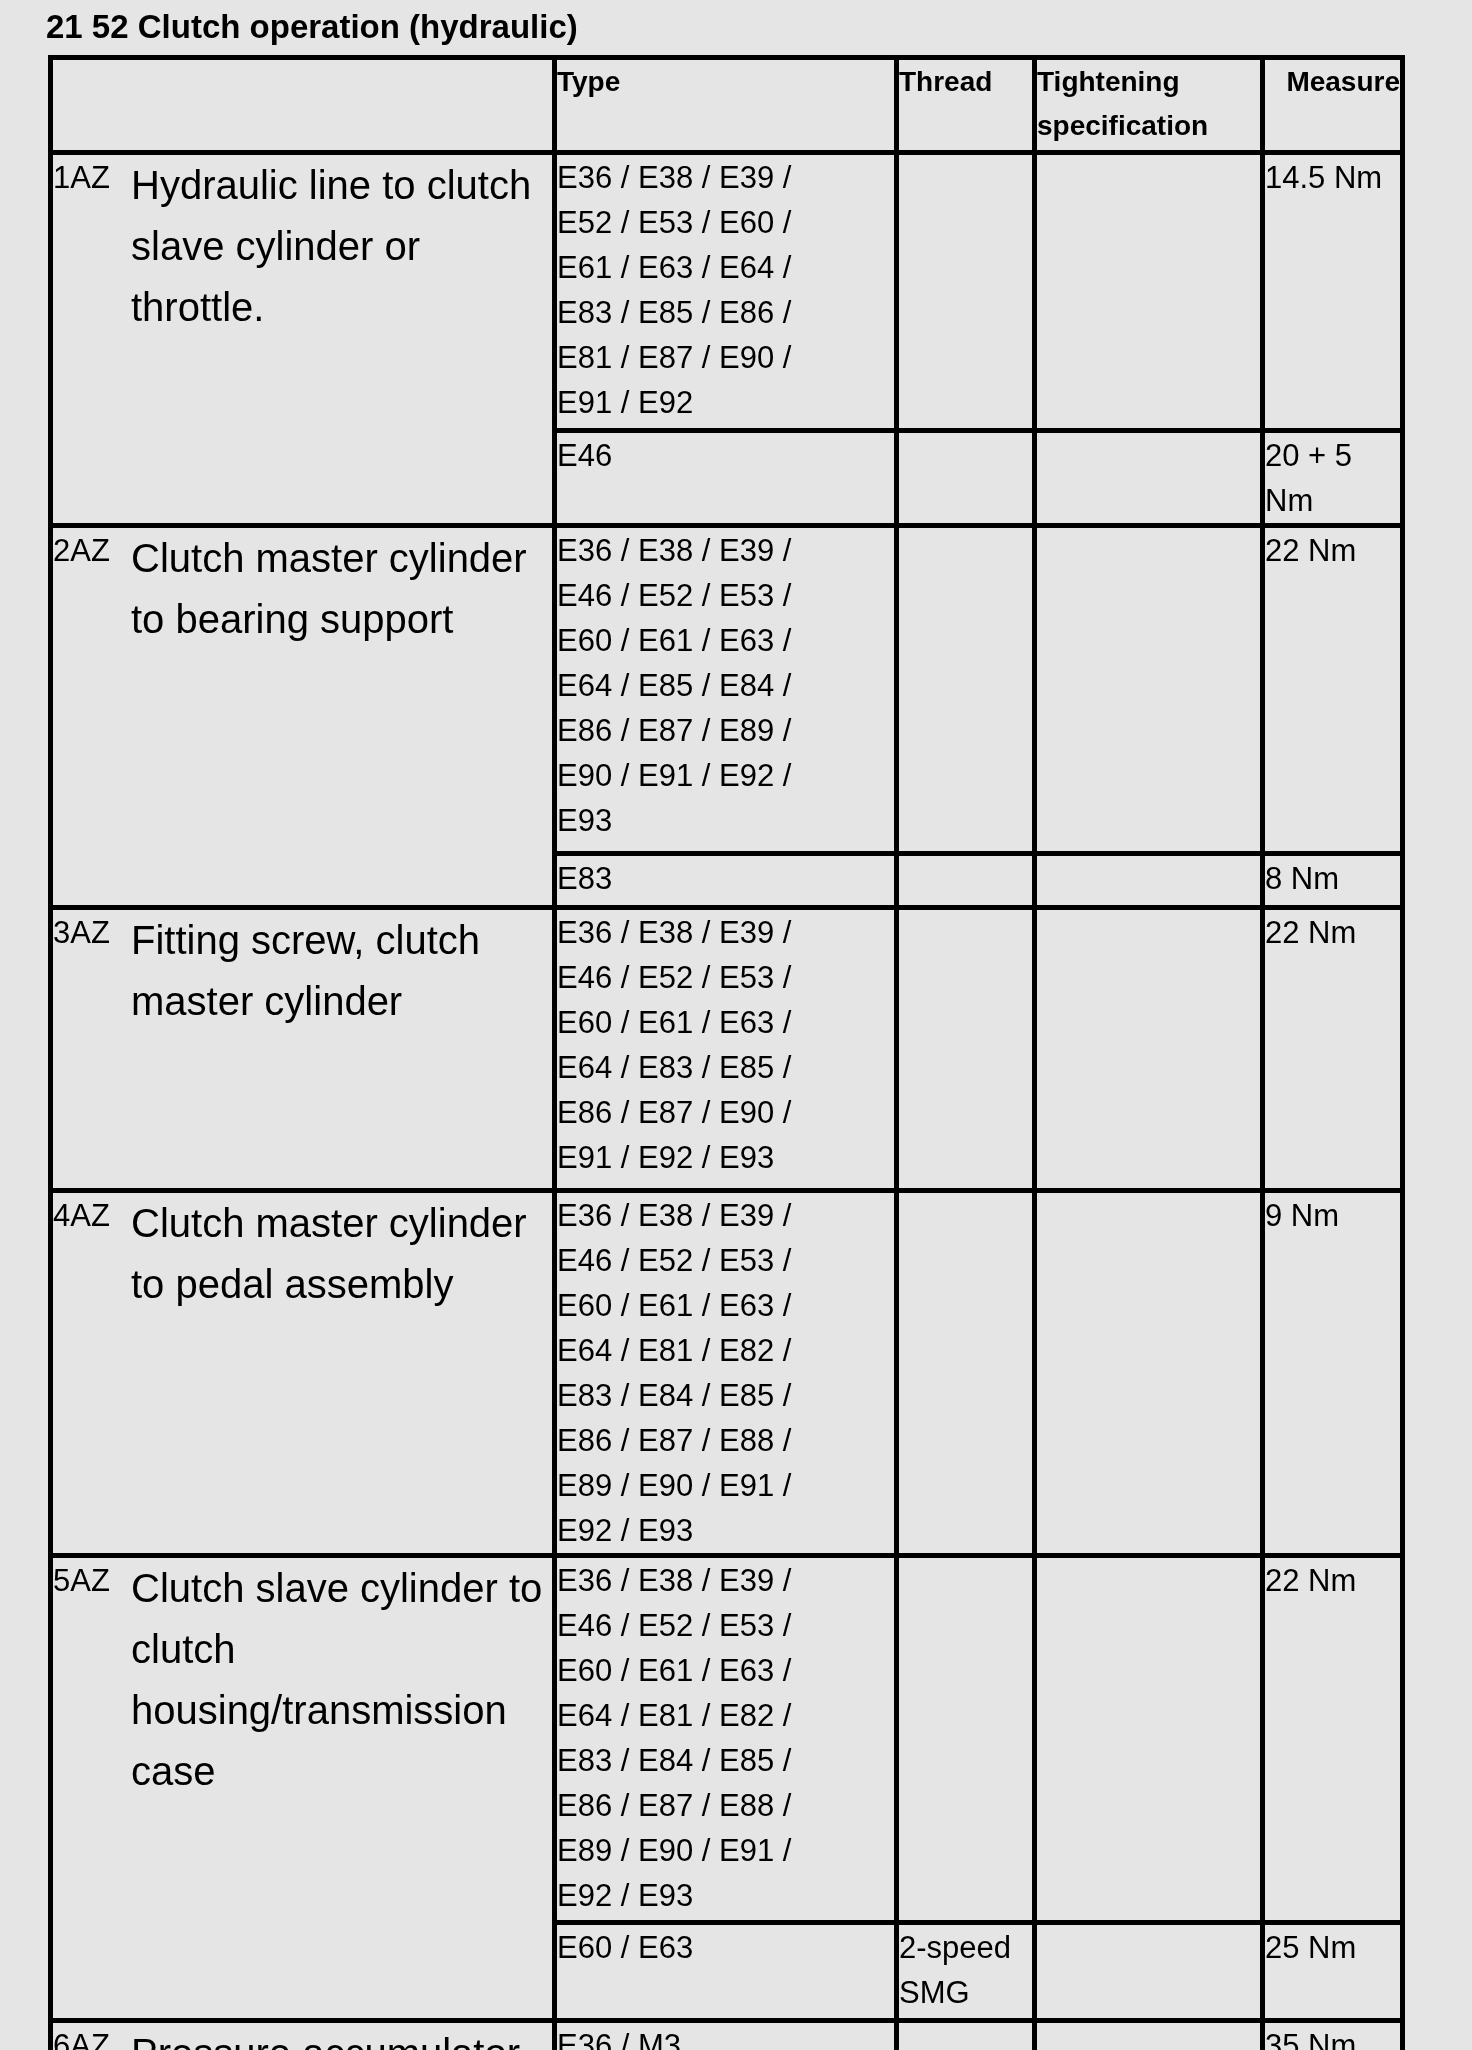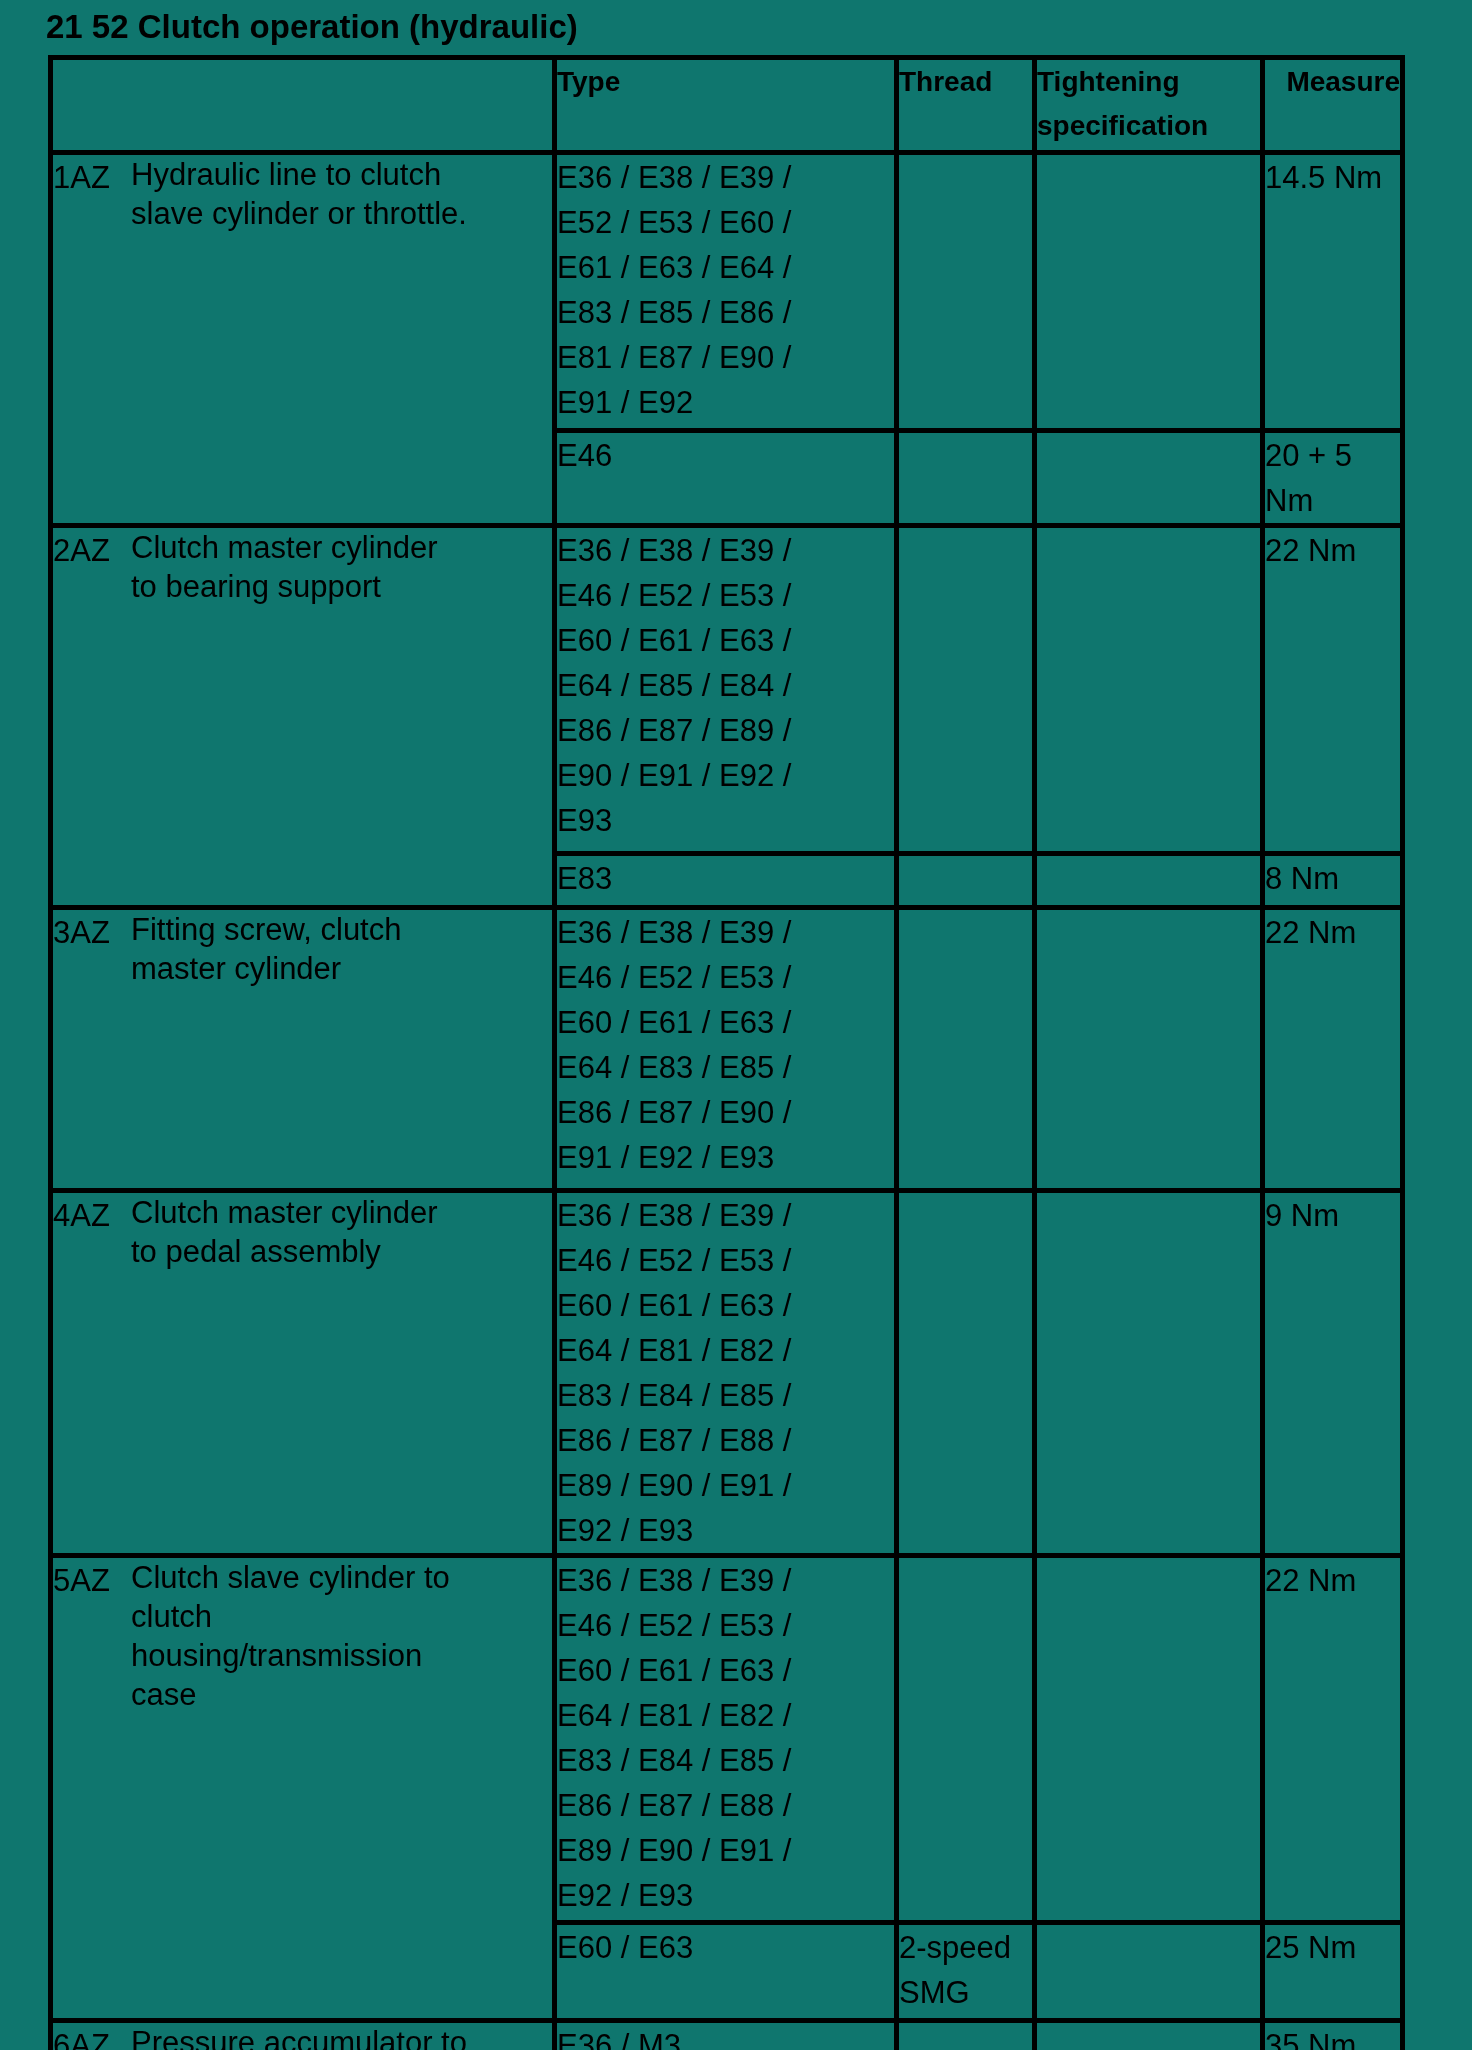--- a/index.html
+++ b/index.html
@@ -1,20 +1,20 @@
 <!DOCTYPE html>
 <html><head>
 <meta charset="utf-8">
 <style>
   html,body{margin:0;padding:0;background:#ffffff;}
   #page{
     position:relative;
     width:1472px;
     height:2050px;
-    background:#0f766e;
+    background:#e5e5e5;
     overflow:hidden;
     font-family:"Liberation Sans", sans-serif;
     color:#000000;
   }
   #doc-title{
     position:absolute;
     left:46px;
     top:6px;
     font-size:33px;
     font-weight:bold;
@@ -60,22 +60,22 @@
   td.c0cell{padding:5px 4px 0 10px;}
   .idwrap{display:flex;align-items:flex-start;}
   .rid{
     flex:none;
     width:78px;
     font-size:31px;
     line-height:45px;
   }
   .rlabel{
     flex:1;
-    font-size:31px;
-    line-height:39px;
+    font-size:40px;
+    line-height:61px;
   }
   
   tr.h-head{height:95px;}
   tr.h-1a{height:278px;}
   tr.h-1b{height:92px;}
   tr.h-2a{height:328px;margin-left:32px;}
   tr.h-2b{height:54px;}
   tr.h-3{height:283px;}
   tr.h-4{height:362px;}
   tr.h-5a{height:367px;margin-left:44px;}

